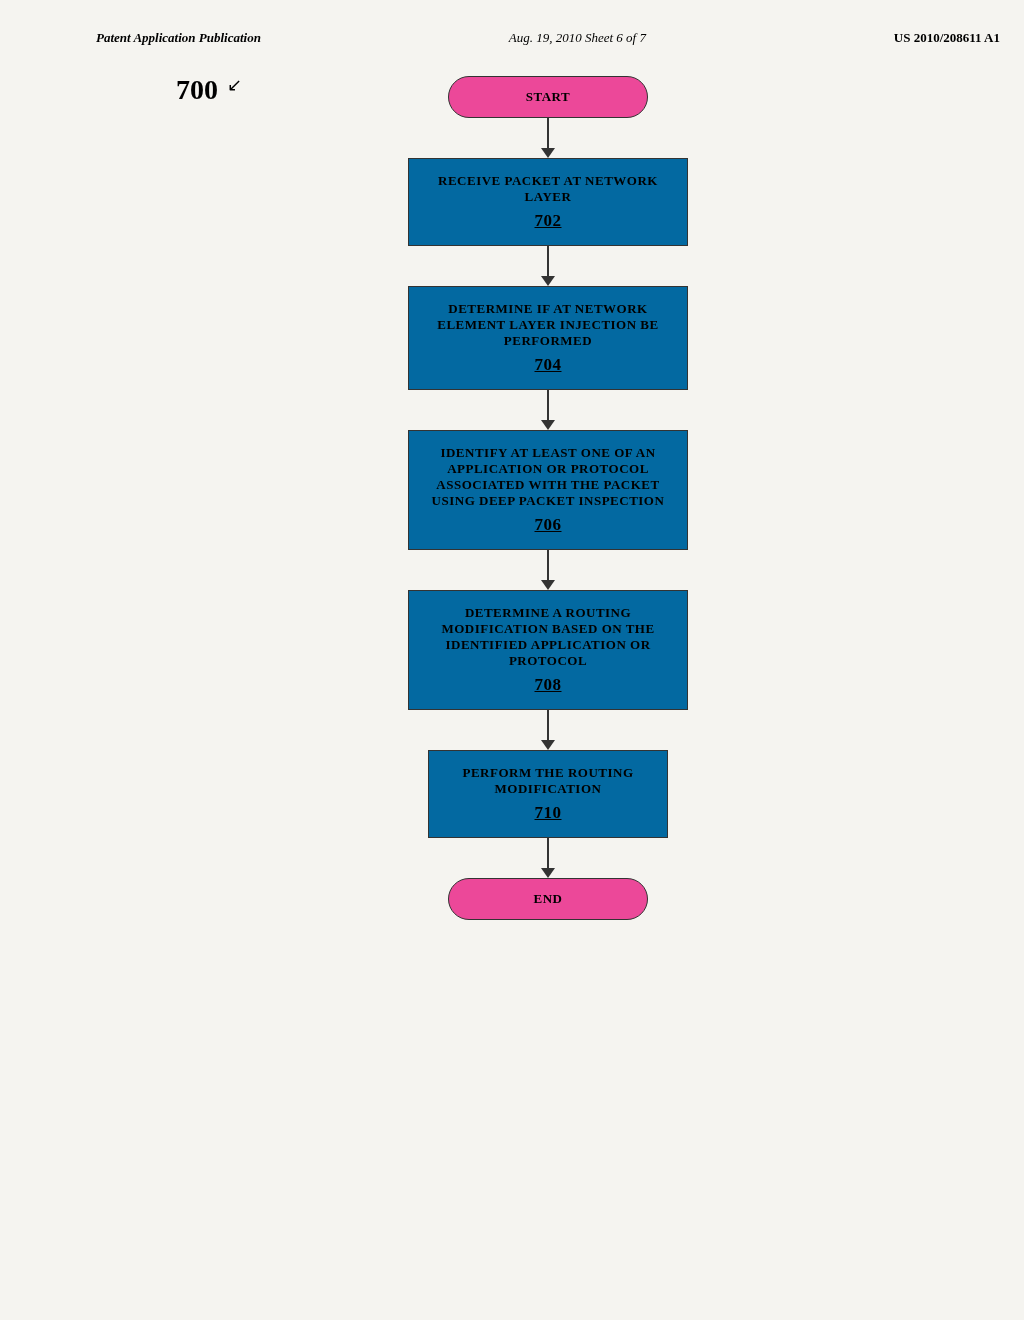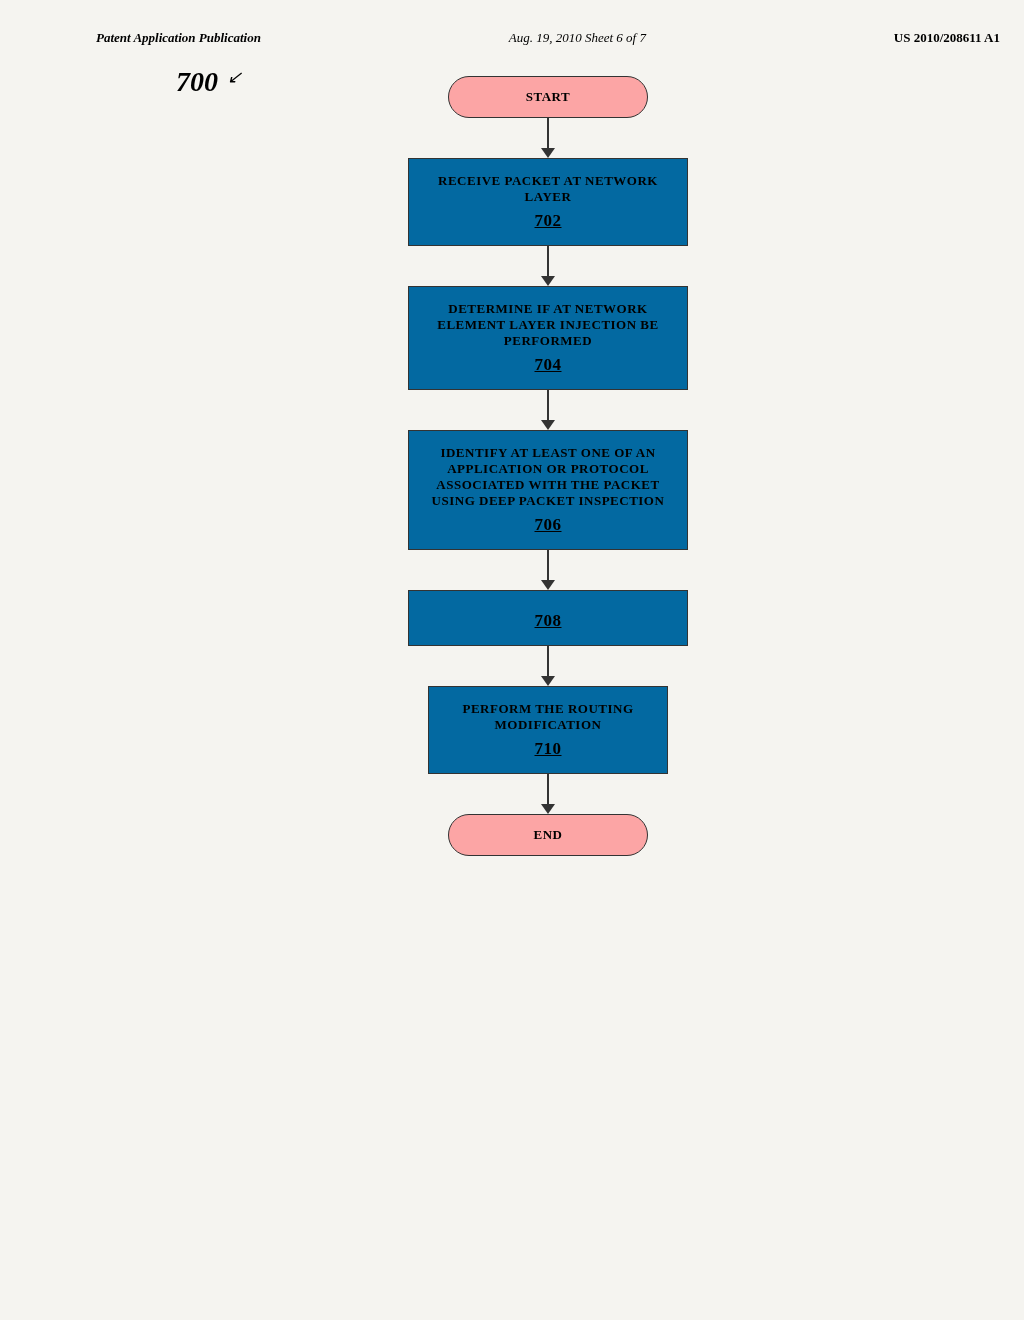--- a/index.html
+++ b/index.html
@@ -56,24 +56,23 @@
       display: flex;
       flex-direction: column;
       align-items: center;
       position: relative;
       padding-bottom: 40px;
     }
 
     .figure-label {
       position: absolute;
       left: 80px;
-      top: 0px;
+      top: 8px;
       font-size: 28px;
       font-weight: bold;
-      font-style: italic;
     }
 
     
     .flow-node {
       display: flex;
       flex-direction: column;
       align-items: center;
       justify-content: center;
       text-align: center;
       font-size: 13px;
@@ -84,21 +83,21 @@
 
     .flow-node-rect {
       border: 1.5px solid #333;
       background: #0369a1;
       padding: 14px 20px;
       width: 280px;
     }
 
     .flow-node-rounded {
       border: 1.5px solid #333;
-      background: #fca5a5;
+      background: #ec4899;
       padding: 12px 30px;
       border-radius: 30px;
       width: 200px;
     }
 
     .node-label {
       font-size: 17px;
       font-weight: bold;
       text-decoration: underline;
       margin-top: 6px;
@@ -188,20 +187,21 @@
       </div>
     </div>
 
     <div class="connector">
       <div class="connector-line"></div>
       <div class="arrow-down"></div>
     </div>
 
     <div class="flow-node">
       <div class="flow-node-rect">
+        <span>DETERMINE A ROUTING MODIFICATION BASED ON THE IDENTIFIED APPLICATION OR PROTOCOL</span>
         <div class="node-label">708</div>
       </div>
     </div>
 
     <div class="connector">
       <div class="connector-line"></div>
       <div class="arrow-down"></div>
     </div>
 
     <div class="flow-node">

